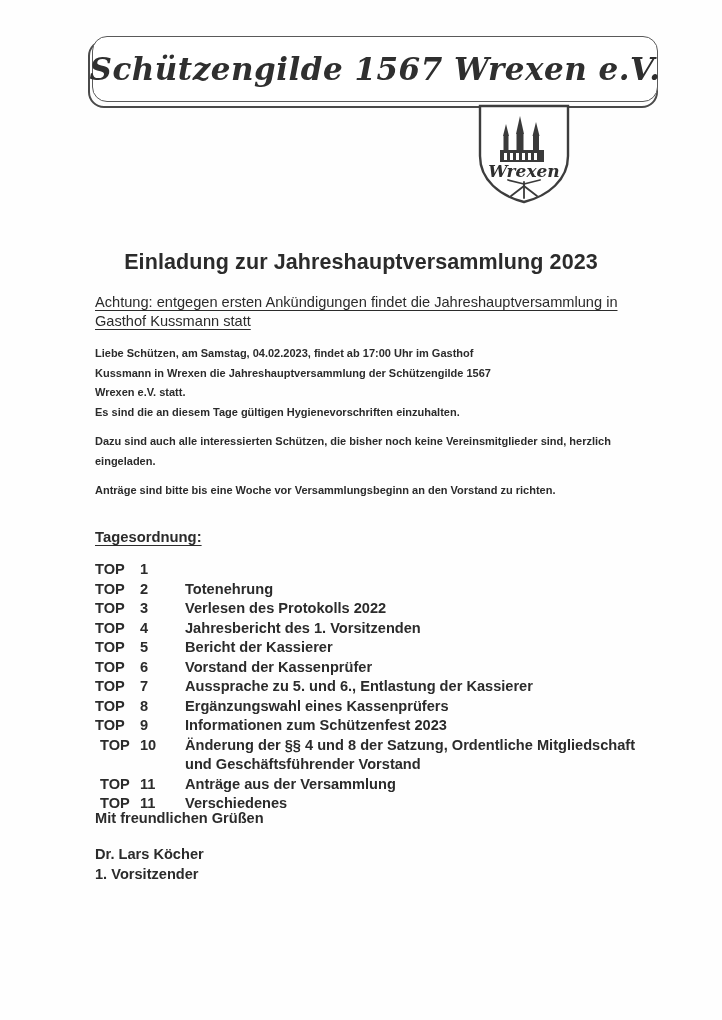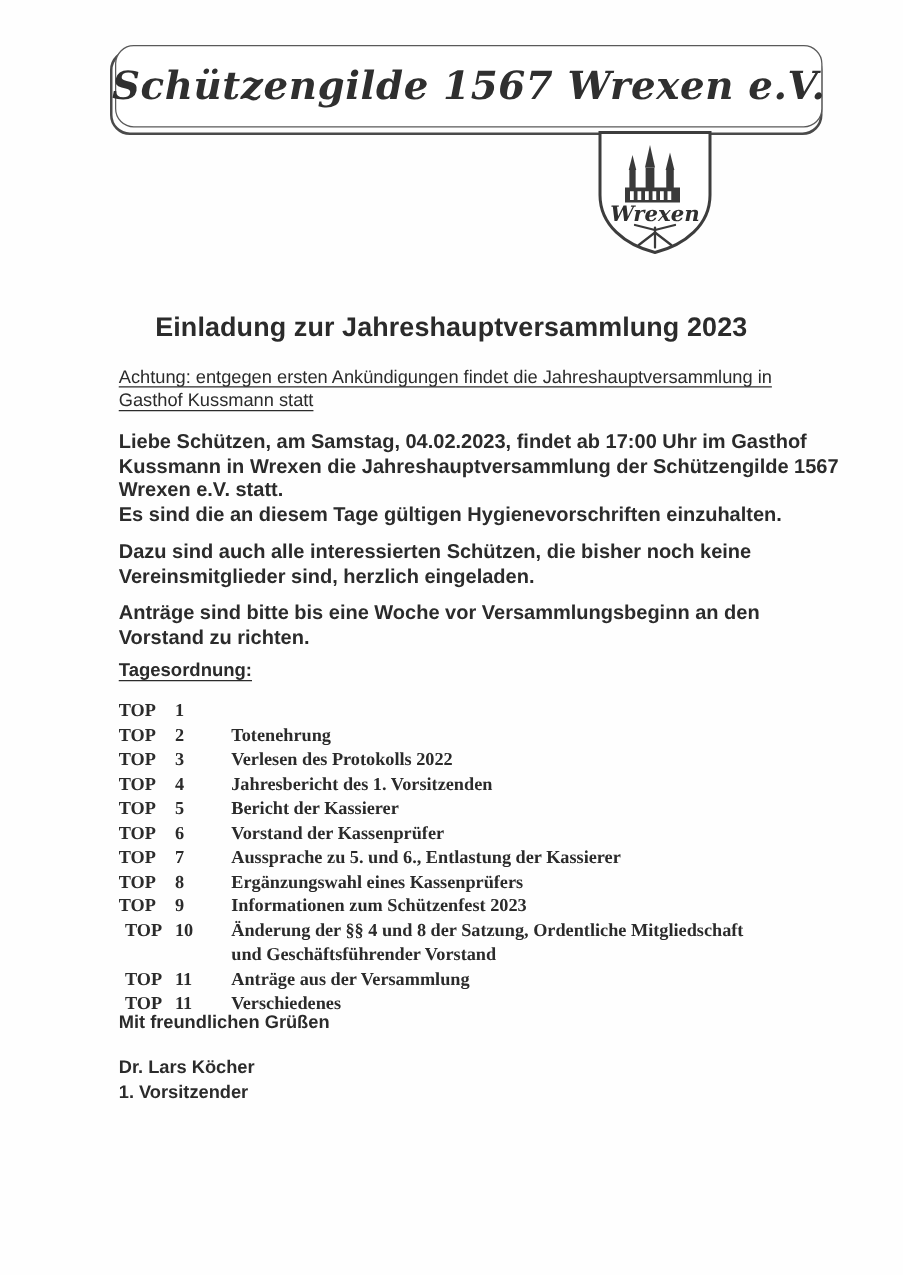--- a/index.html
+++ b/index.html
@@ -113,21 +113,21 @@
     font-size: 14.6px;
     font-weight: normal;
     line-height: 19px;
     text-decoration: underline;
     text-underline-offset: 2.5px;
   }
 
   .para {
     position: absolute;
     left: 95px;
-    font-size: 16px;
+    font-size: 11px;
     font-weight: bold;
     line-height: 19.5px;
     width: 552px;
   }
   .para-1 { top: 344px; }
   .para-2 { top: 432px; }
   .para-3 { top: 481px; }
 
   .section-head {
     position: absolute;
@@ -138,21 +138,20 @@
     text-decoration: underline;
     text-underline-offset: 2.5px;
   }
 
   
   .agenda {
     position: absolute;
     left: 95px;
     top: 560px;
     width: 560px;
-    font-family: Liberation Serif, serif;
   }
   .agenda-row {
     display: flex;
     align-items: flex-start;
     font-size: 14.6px;
     font-weight: bold;
     line-height: 19.5px;
     min-height: 19.5px;
   }
   .agenda-row.shifted { padding-left: 5px; }

